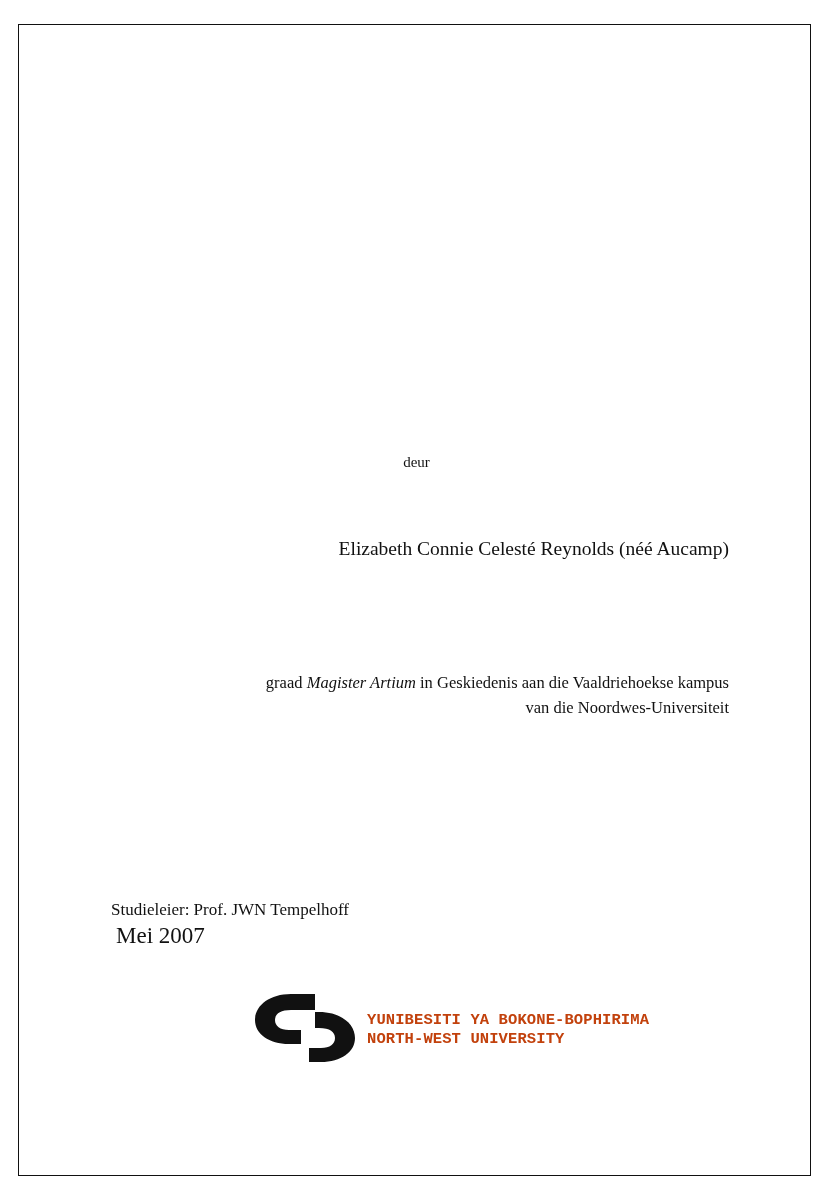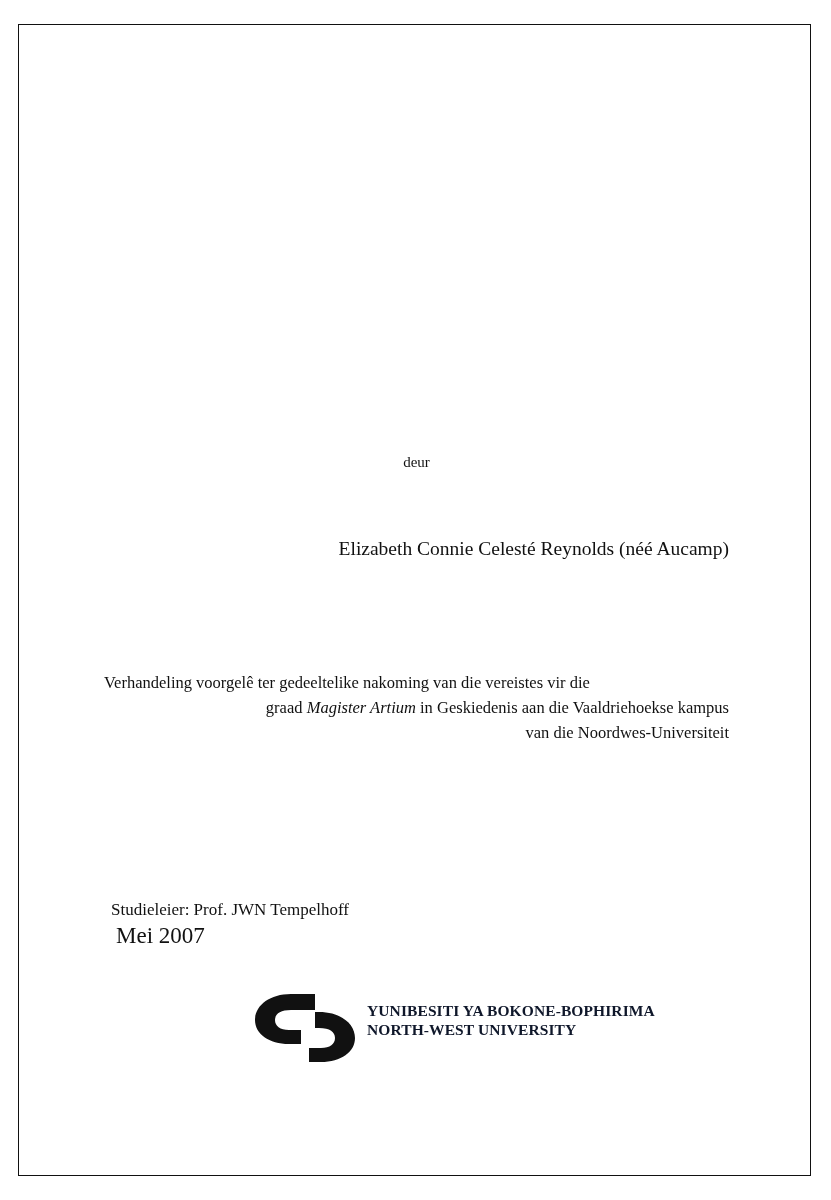--- a/index.html
+++ b/index.html
@@ -102,43 +102,42 @@
   .logo-mark {
     position: absolute;
     left: 0;
     top: 5px;
     width: 112px;
     height: 76px;
   }
   .logo-text {
     position: absolute;
     left: 118px;
-    top: 17px;
-    font-family: Liberation Serif, serif;
+    top: 26px;
+    font-family: Liberation Mono, monospace;
     font-size: 15.5px;
     line-height: 18.5px;
     font-weight: 700;
     letter-spacing: 0.1px;
-    color: #0f172a;
+    color: #c2410c;
     white-space: nowrap;
   }
 </style>
 </head>
 <body>
 
 <div class="page">
   <div class="inner">
 
 
     <div class="byline-label">deur</div>
 
     <div class="author">Elizabeth Connie Celesté Reynolds (néé Aucamp)</div>
 
     <div class="statement">
-      <span>Verhandeling voorgelê ter gedeeltelike nakoming van die vereistes vir die</span>
       <div class="l2"><span>graad </span><i>Magister Artium</i><span> in Geskiedenis aan die Vaaldriehoekse kampus</span></div>
       <div class="l2">van die Noordwes-Universiteit</div>
     </div>
 
     <div class="supervisor">Studieleier: Prof. JWN Tempelhoff</div>
     <div class="date">Mei 2007</div>
 
     <div class="logo-block">
       <svg class="logo-mark" viewBox="0 0 112 76">
         <path d="M42 4 C20 4 6 16 6 30 C6 44 20 54 40 54 L52 54 L52 40 L40 40 C31 40 26 36 26 30 C26 24 31 20 42 20 L66 20 L66 4 Z" fill="#111111"></path>

